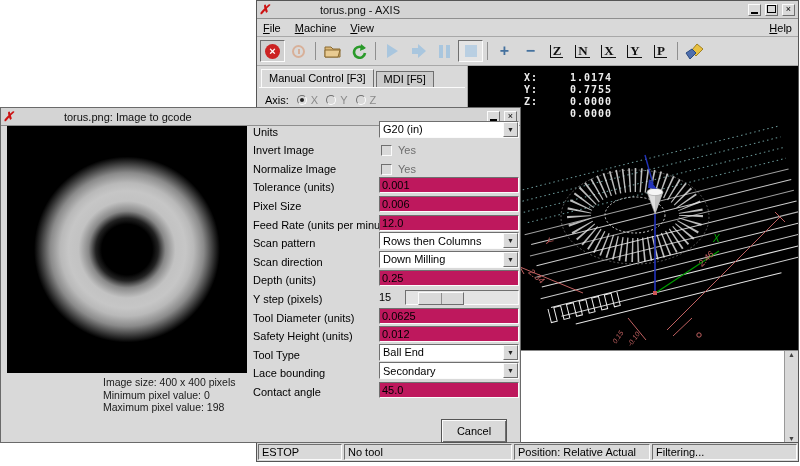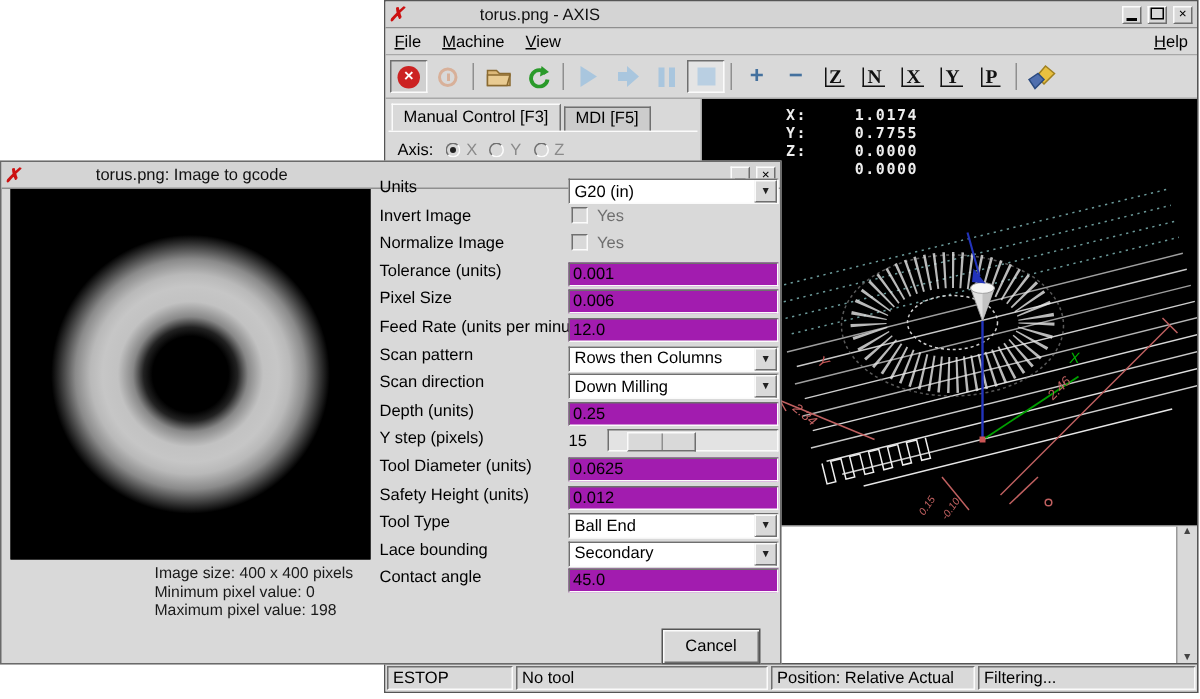--- a/index.html
+++ b/index.html
@@ -84,23 +84,23 @@
 
   
   .dlg{position:absolute;left:0;top:107px;width:521px;height:336px;background:#d9d9d9;
        border:1px solid #6a6a6a;box-sizing:border-box;z-index:2;}
   .img-box{position:absolute;left:6px;top:18px;width:240px;height:247px;background:#000;
            background-image:radial-gradient(circle 101px at 50% 50%,
              #000 0%,#000 25%,#222 31%,#888 38%,#c2c2c2 48%,#c6c6c6 58%,#b9b9b9 66%,
              #8a8a8a 76%,#2a2a2a 87%,#000 92%);}
   .caption{position:absolute;left:58px;top:268px;font-size:10.5px;color:#1a1a1a;line-height:12.5px;margin-left:44px;}
   .form{position:absolute;left:252px;top:11px;width:266px;}
-  .frow{height:18.6px;display:flex;align-items:flex-start;}
+  .frow{height:18.6px;display:flex;align-items:flex-end;}
   .flabel{width:126px;white-space:nowrap;}
-  .entry{width:140px;height:16px;box-sizing:border-box;background:#a21caf;border:1px solid;
+  .entry{width:140px;height:16px;box-sizing:border-box;background:#be185d;border:1px solid;
          border-color:#6f6f6f #fbfbfb #fbfbfb #6f6f6f;font-family:"Liberation Sans",sans-serif;
          font-size:11px;padding:0 2px;color:#000;}
   .select{width:140px;height:17px;box-sizing:border-box;background:#fff;border:1px solid;
           border-color:#6f6f6f #fbfbfb #fbfbfb #6f6f6f;display:flex;align-items:center;}
   .selval{flex:1;padding-left:3px;white-space:nowrap;overflow:hidden;}
   .selarrow{width:15px;height:15px;background:#d9d9d9;border:1px solid;
             border-color:#fbfbfb #6f6f6f #6f6f6f #fbfbfb;display:flex;align-items:center;
             justify-content:center;font-size:7px;color:#222;box-sizing:border-box;}
   .checkbox{width:11px;height:11px;background:#d9d9d9;border:1px solid;
             border-color:#6f6f6f #fbfbfb #fbfbfb #6f6f6f;box-sizing:border-box;margin-left:2px;}

